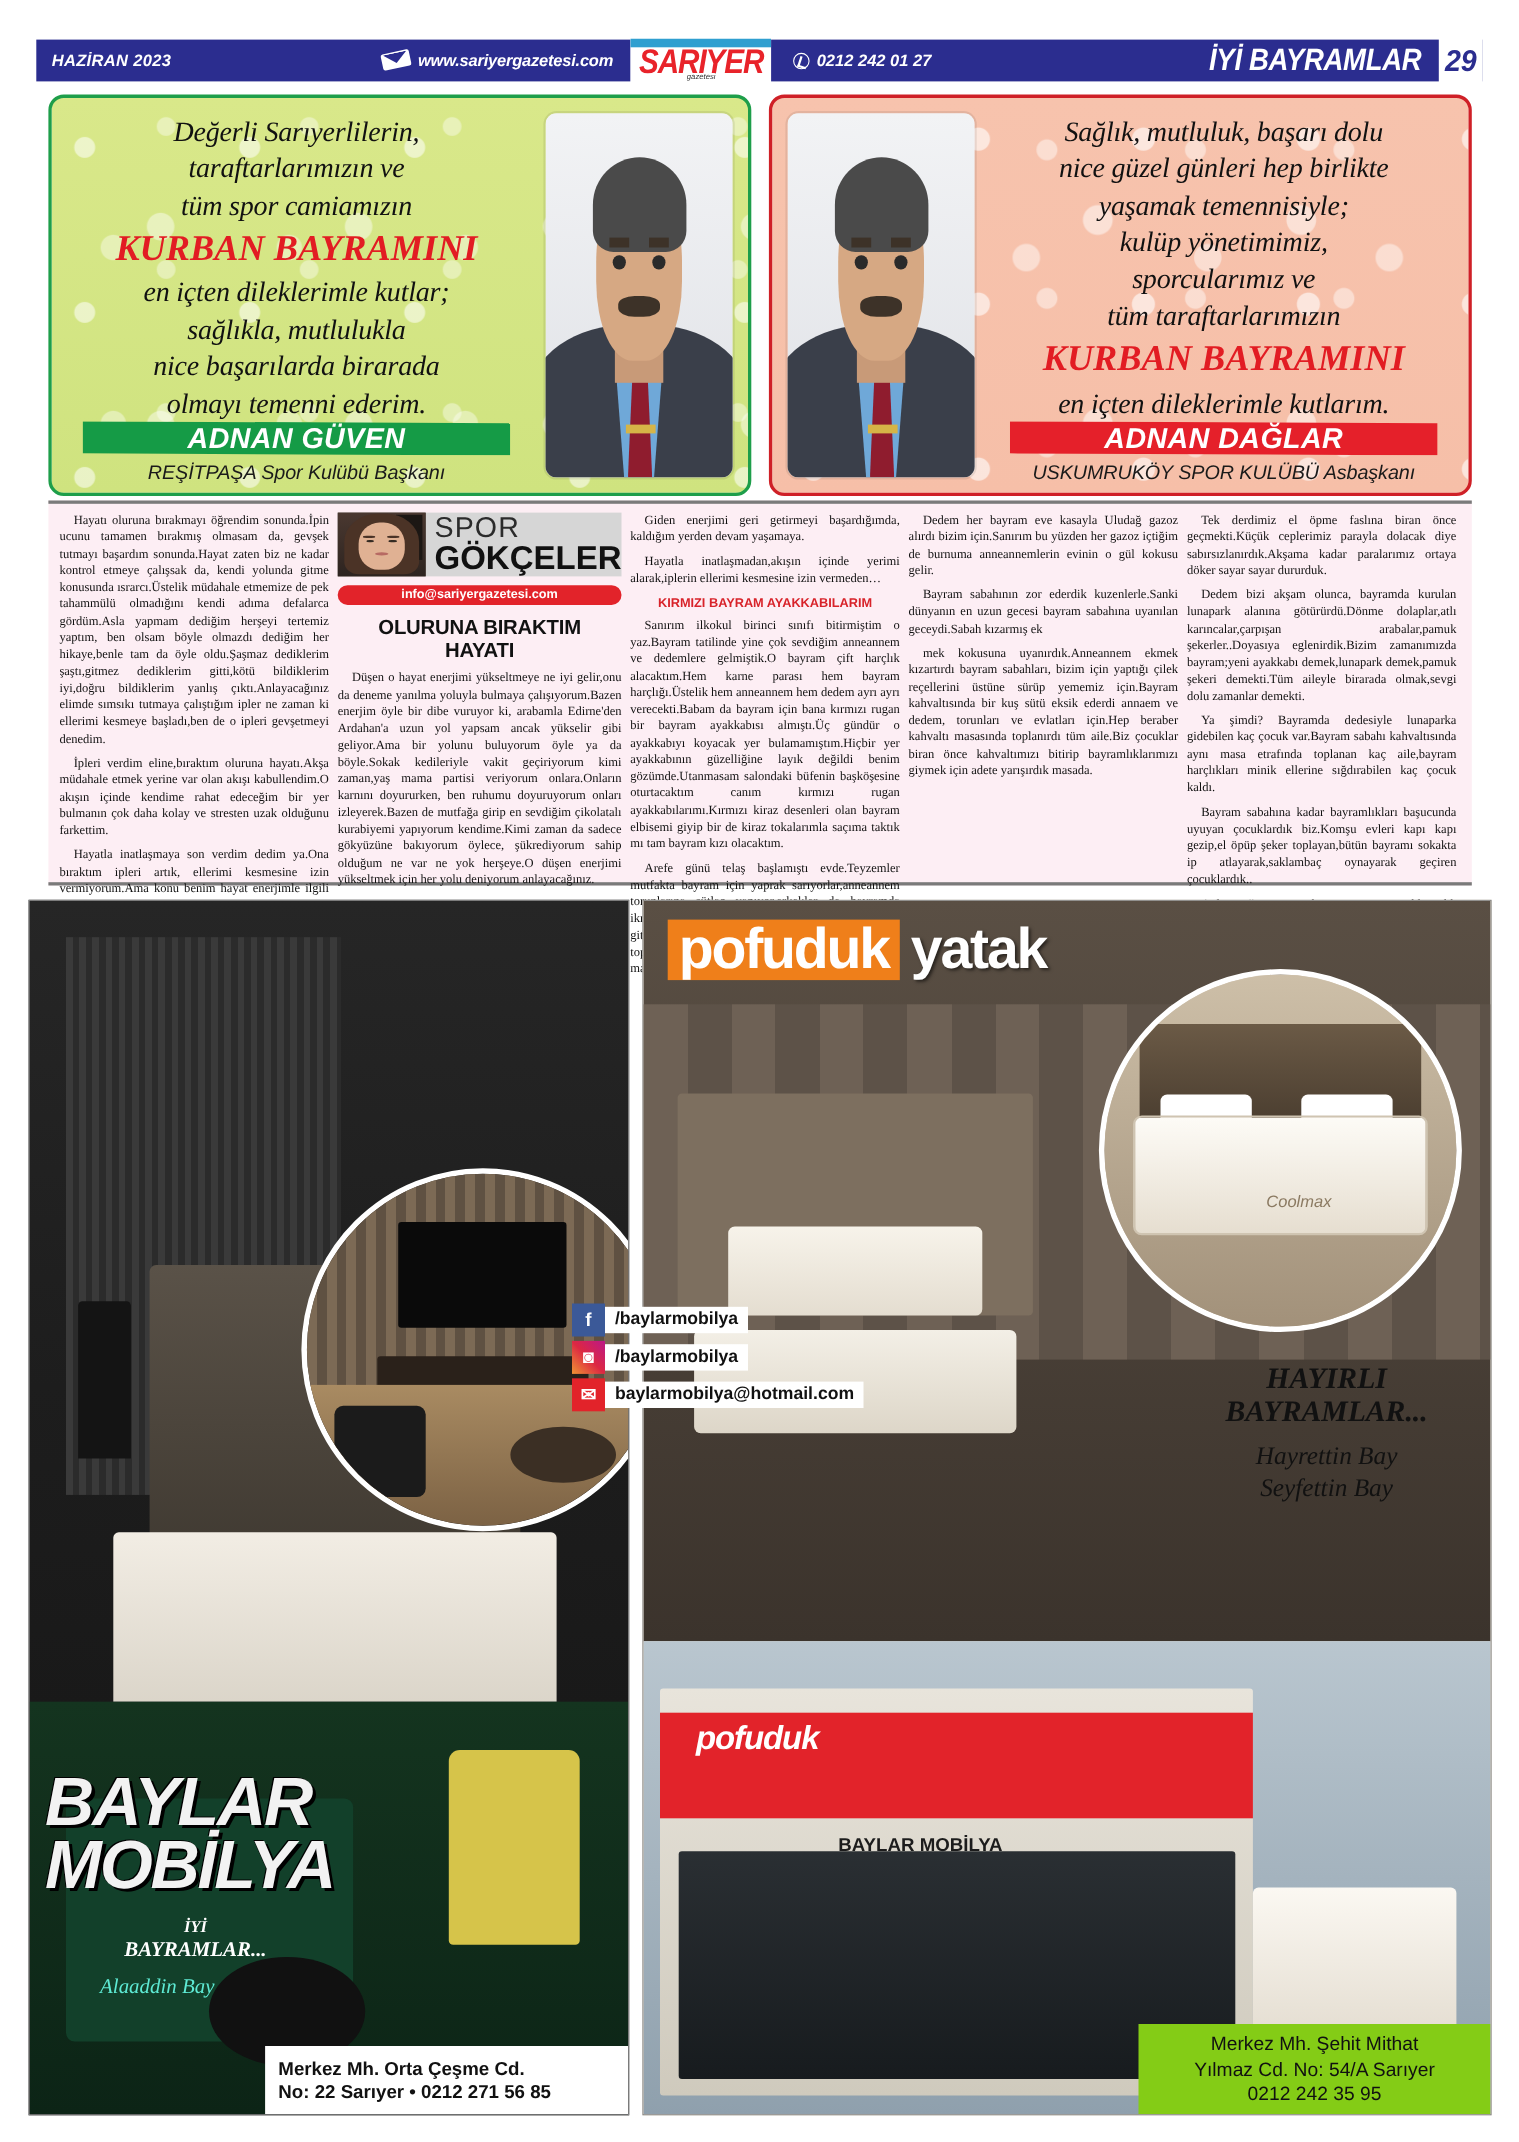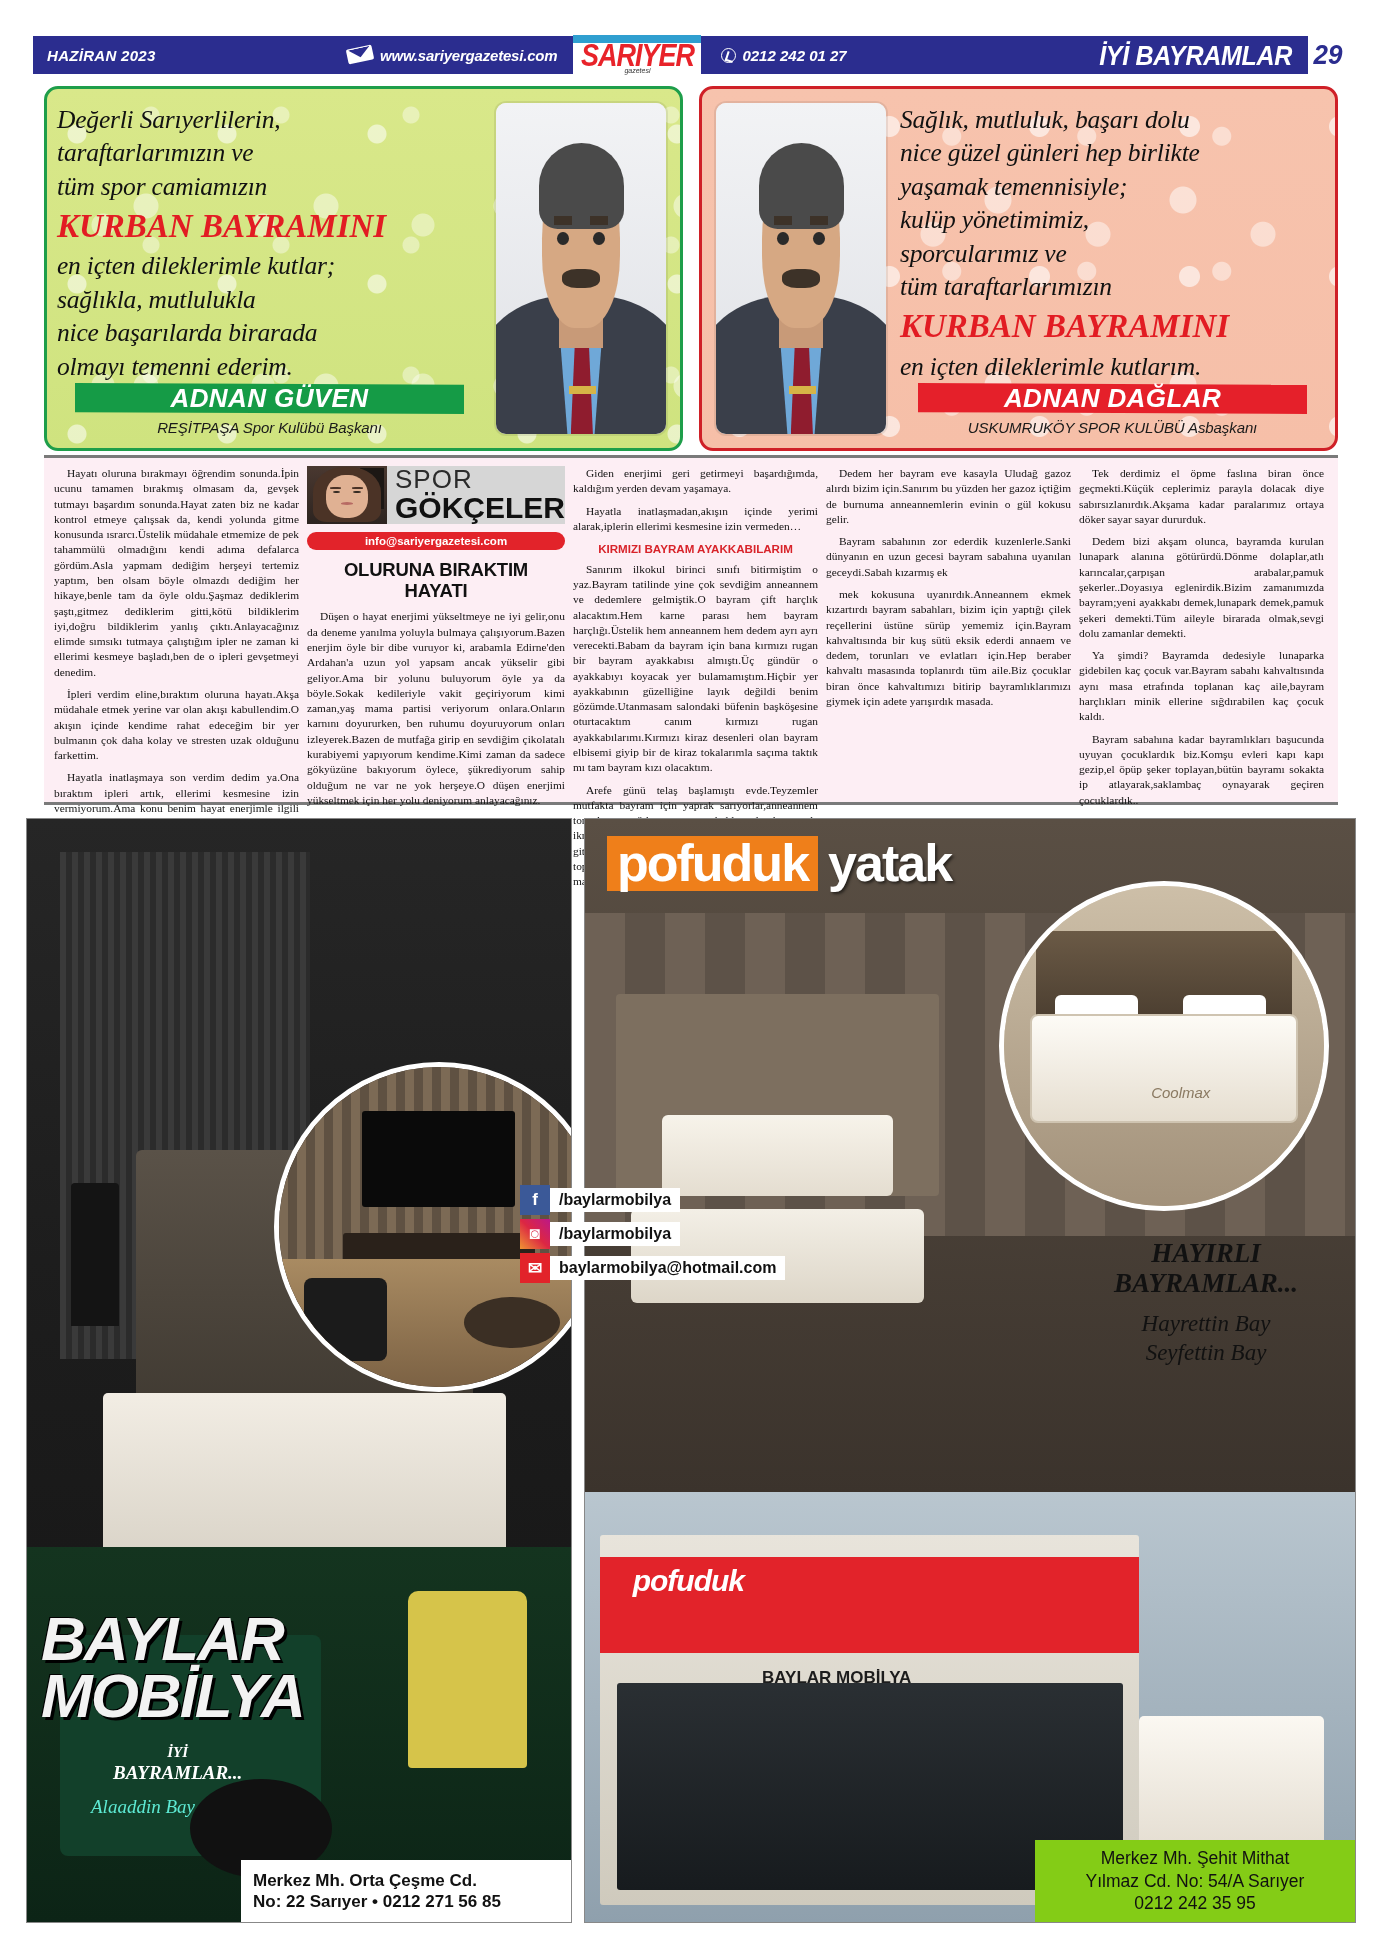--- a/index.html
+++ b/index.html
@@ -91,42 +91,42 @@
       radial-gradient(circle at 60% 60%, rgba(255,255,255,.5) 0 13px, transparent 14px),
       radial-gradient(circle at 85% 35%, rgba(255,255,255,.45) 0 9px, transparent 10px),
       radial-gradient(circle at 40% 88%, rgba(255,255,255,.45) 0 12px, transparent 13px),
       linear-gradient(#f7c3ad,#f6bfa8);
     background-size: 150px 150px,185px 185px,135px 135px,165px 165px, 100% 100%;
     border:3px solid #cf2027;
   }
   .ad-text-col { flex:1; padding:14px 10px 8px 10px; display:flex; flex-direction:column; }
   .ad-msg {
     font-family:"Liberation Serif", serif; font-style:italic; font-size:25.5px;
-    line-height:1.31; color:#111; letter-spacing:-.2px;
+    line-height:1.31; text-align:center; color:#111; letter-spacing:-.2px;
   }
   .ad-msg .big {
     display:block; color:#e21c23; font-weight:bold; font-size:33px;
     line-height:1.16; margin:4px 0; letter-spacing:0px;
   }
   .ad-namebar {
     margin-top:auto; position:relative; height:40px;
     display:flex; align-items:center; justify-content:center;
   }
   .ad-namebar .bar {
     position:absolute; left:18px; right:18px; top:0; bottom:0;
     clip-path: polygon(0 0, 100% 6%, 100% 100%, 0 94%);
   }
   .bar-green { background:#159b46; }
   .bar-red   { background:#e5202a; }
   .ad-name {
     position:relative; color:#fff; font-weight:bold; font-style:italic;
     font-size:26px; letter-spacing:.4px;
   }
   .ad-role {
-    text-align:center; font-style:italic; font-size:15px; color:#1a1a1a;
+    text-align:center; font-style:italic; font-size:18px; color:#1a1a1a;
     padding: 5px 0 8px 0; letter-spacing:-.1px;
   }
   .ad-photo {
     width:170px; margin:14px 14px 14px 4px; border-radius:10px;
     overflow:hidden; position:relative; flex:none;
     box-shadow: 0 0 0 2px rgba(0,0,0,.08);
   }
   .ad-photo.left-order{ order:2; }
   .ad-photo.right-order{ order:-1; margin:14px 4px 14px 14px;}
   

